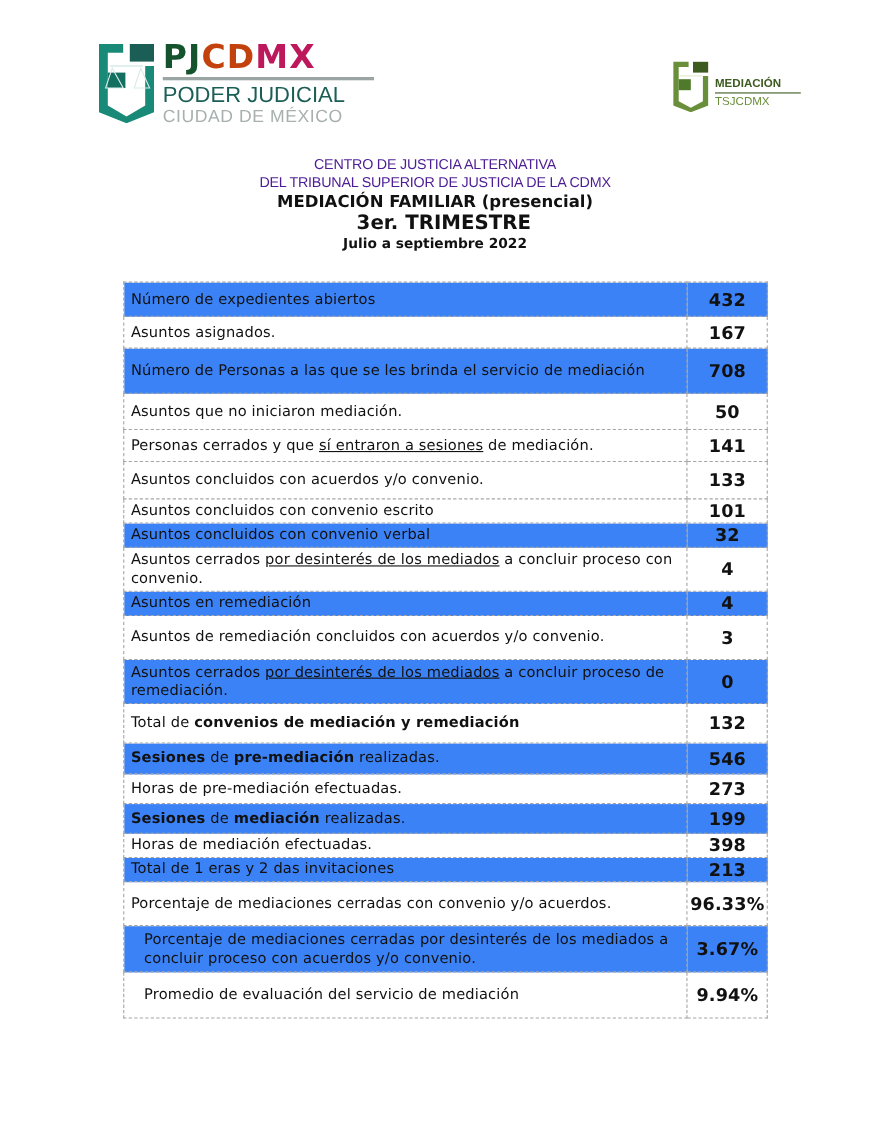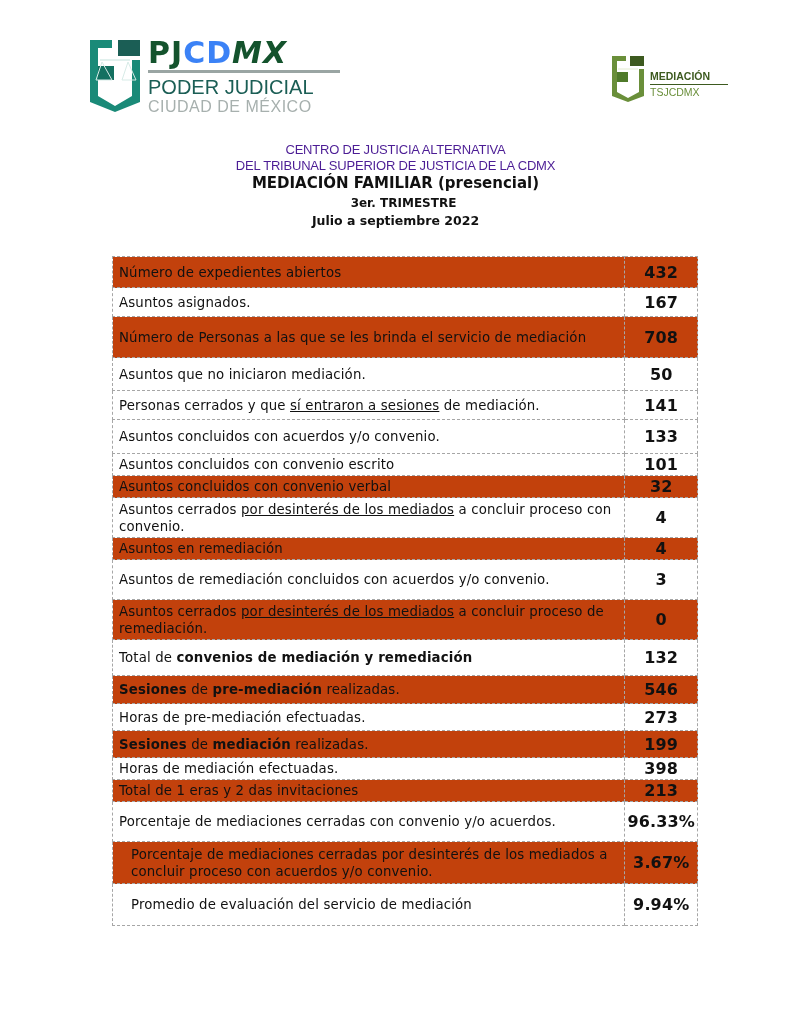--- a/index.html
+++ b/index.html
@@ -1,42 +1,42 @@
 <!DOCTYPE html>
 <html><head>
 <meta charset="utf-8">
 <style>
   html, body { margin:0; padding:0; background:#fff; }
   body { width:791px; height:1024px; position:relative; font-family:"DejaVu Sans", sans-serif; color:#111; overflow:hidden; }
   .logo-left { position:absolute; left:90px; top:38px; width:230px; height:80px; }
   .logo-left .shield { position:absolute; left:0; top:2px; width:50px; height:72px; }
   .logo-left .brand { position:absolute; left:58px; top:0; font-family:"DejaVu Sans", sans-serif; font-weight:bold; font-size:30px; letter-spacing:1px; line-height:30px; }
   .logo-left .brand .pj { color:#14532d; }
-  .logo-left .brand .cd { color:#3b82f6;margin-top:40px; }
-  .logo-left .brand .mx { color:#14532d;font-style:italic; }
+  .logo-left .brand .cd { color:#c2410c;margin-top:40px; }
+  .logo-left .brand .mx { color:#be185d; }
   .logo-left .rule { position:absolute; left:58px; top:32px; width:192px; height:3px; background:#9aa5a3; }
   .logo-left .pjname { position:absolute; left:58px; top:38px; font-size:20px; color:#1b5e55; line-height:22px; font-family:"Liberation Sans", sans-serif; }
   .logo-left .city { position:absolute; left:58px; top:60px; font-size:16px; color:#a7b0ae; line-height:18px; letter-spacing:0.5px; font-family:"Liberation Sans", sans-serif; }
 
   .logo-right { position:absolute; left:612px; top:56px; width:120px; height:48px; }
   .logo-right .shield { position:absolute; left:0; top:0; width:32px; height:46px; }
   .logo-right .t1 { position:absolute; left:38px; top:14px; font-size:10.5px; font-weight:bold; color:#3d5a1f; font-family:"Liberation Sans", sans-serif; }
   .logo-right .rule { position:absolute; left:38px; top:28px; width:78px; height:1px; background:#3d5a1f; }
   .logo-right .t2 { position:absolute; left:38px; top:30px; font-size:10.5px; color:#6a8f3a; font-family:"Liberation Sans", sans-serif; }
 
   .header { position:absolute; left:0; width:791px; top:142px; text-align:center; }
   .header .l1, .header .l2 { font-size:13px; line-height:16px; color:#4c1d95; font-family:"Liberation Sans", sans-serif; letter-spacing:-0.2px; }
   .header .l3 { font-size:15px; font-weight:bold; line-height:19px; }
-  .header .l4 { font-size:12px; font-weight:bold; line-height:20px;margin-left:16px; }
+  .header .l4 { font-size:18px; font-weight:bold; line-height:20px;margin-left:16px; }
   .header .l5 { font-size:12.5px; font-weight:bold; line-height:16px; }
 
   table.stats { position:absolute; left:112px; top:256px; width:586px; border-collapse:collapse; font-family:"DejaVu Sans", sans-serif; }
   table.stats td { border:1px dashed #a6a6a6; padding:2px 6px; vertical-align:middle; font-size:13.3px; line-height:17px; letter-spacing:0.15px; }
   table.stats td.val { width:60px; text-align:center; font-weight:bold; font-size:16px; padding:2px 2px; }
-  table.stats tr.shade td { background:#c2410c; }
+  table.stats tr.shade td { background:#3b82f6; }
   table.stats td.indent { padding-left:18px; }
   u { text-decoration:underline;margin-top:11px; }
 </style>
 </head>
 <body>
 
 <div class="logo-left">
   <svg class="shield" viewBox="0 0 50 72">
     <path d="M0 0 H22 V8 H8 V56 L25 66 L42 56 V20 H50 V62 L25 72 L0 62 Z" fill="#1a8a78"></path>
     <rect x="28" y="0" width="22" height="16" fill="#1b5e55"></rect>

